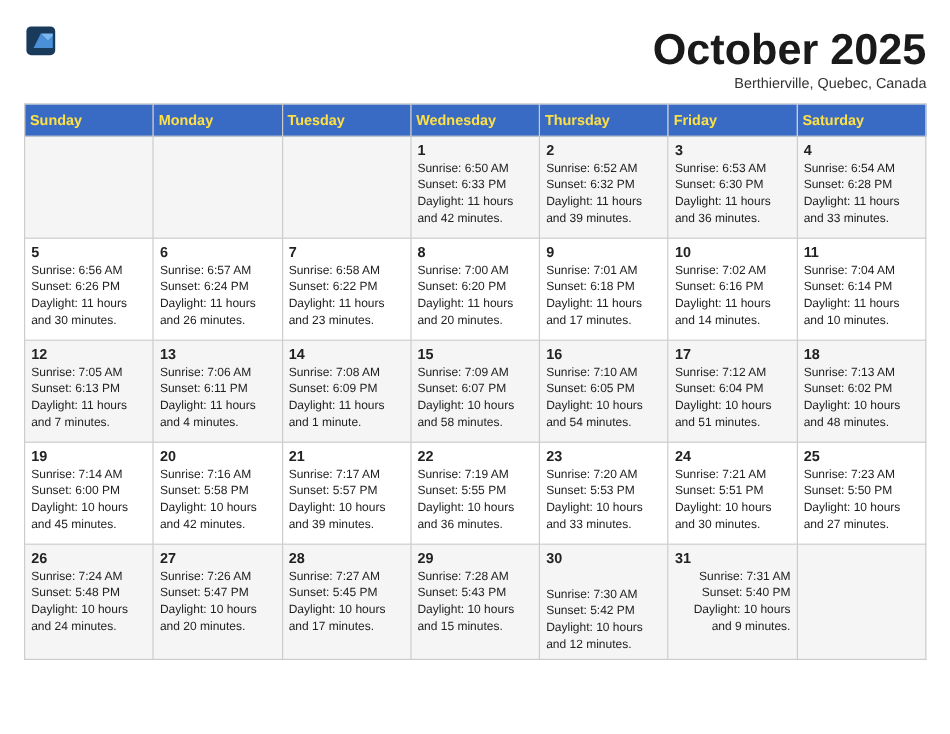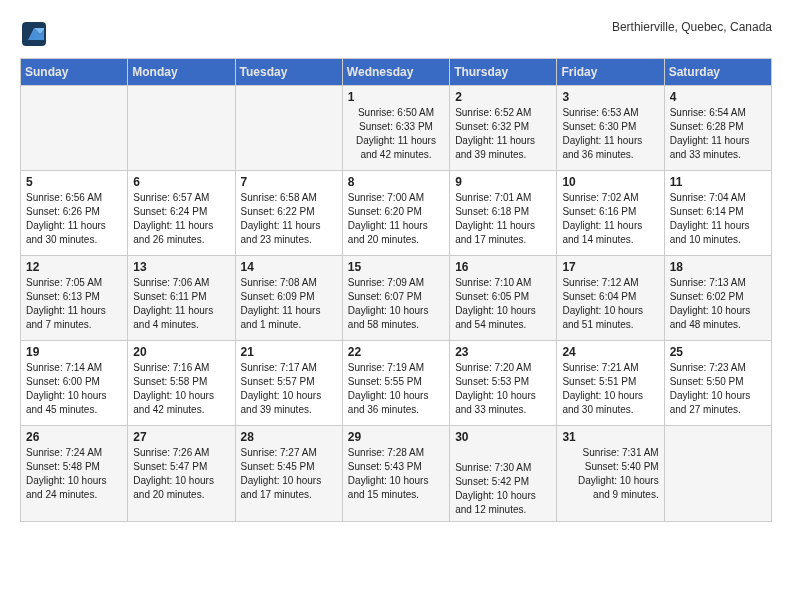--- a/index.html
+++ b/index.html
@@ -46,21 +46,21 @@
       font-size: 12px;
       color: #333;
     }
     table {
       width: 100%;
       border-collapse: collapse;
       table-layout: fixed;
     }
     thead tr th {
       background-color: #3a6bc4;
-      color: #e5e5e5;
+      color: #fde047;
       font-size: 12px;
       font-weight: bold;
       padding: 6px 4px;
       text-align: left;
       border: 1px solid #ccc;
     }
     tbody tr td {
       border: 1px solid #ccc;
       vertical-align: top;
       padding: 4px 5px;
@@ -91,20 +91,21 @@
 
 <div class="header">
   <div class="logo">
     <svg class="logo-icon" viewBox="0 0 28 28">
       <rect x="2" y="2" width="24" height="24" rx="4" fill="#1a3a5c"></rect>
       <polygon points="8,20 14,8 20,14 24,10 24,20" fill="#4a90d9"></polygon>
       <polygon points="14,8 20,14 24,10 24,8 20,8" fill="#7ab8f0"></polygon>
     </svg>
   </div>
   <div class="title-block">
+    <div class="month-title">October 2025</div>
     <div class="location">Berthierville, Quebec, Canada</div>
   </div>
 </div>
 
 <table>
   <thead>
     <tr>
     <th>Sunday</th>
         <th>Monday</th>
         <th>Tuesday</th>
@@ -114,21 +115,21 @@
         <th>Saturday</th>
       </tr>
   </thead>
   <tbody id="calendar-body">
   <tr>
         <td></td>
         <td></td>
         <td></td>
         <td>
           <span class="day-num">1</span>
-          <div class="day-info" style="white-space: pre-line; text-align: center;">Sunrise: 6:50 AM
+          <div class="day-info" style="white-space: pre-line;">Sunrise: 6:50 AM
 Sunset: 6:33 PM
 Daylight: 11 hours
 and 42 minutes.</div>
         </td>
         <td>
           <span class="day-num">2</span>
           <div class="day-info" style="white-space: pre-line;">Sunrise: 6:52 AM
 Sunset: 6:32 PM
 Daylight: 11 hours
 and 39 minutes.</div>

